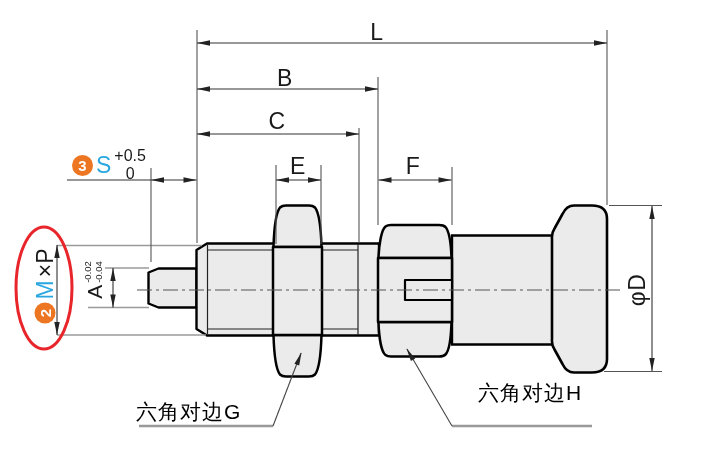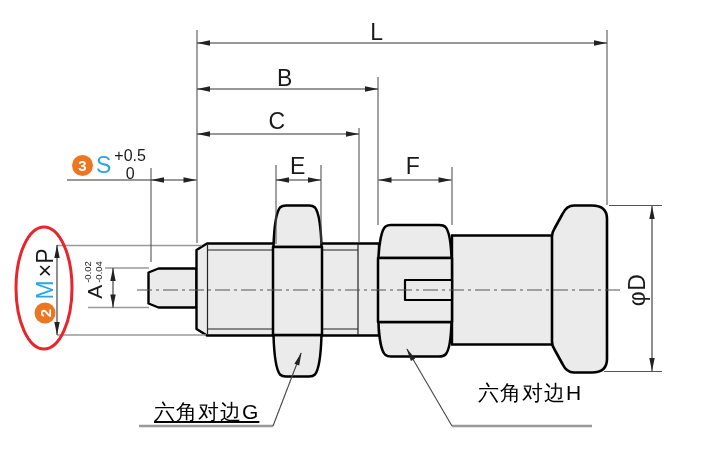--- a/index.html
+++ b/index.html
@@ -198,16 +198,16 @@
   </div>
 
   <div class="callout-row rot" style="left:94px;top:280px;gap:2px;">
     <span class="sym small">A</span>
     <span class="tolstack left">
       <span>-0.02</span>
       <span>-0.04</span>
     </span>
   </div>
 
-  <div class="cjk-label" style="left:154px;top:401px;text-decoration:underline;">六角对边G</div>
+  <div class="cjk-label" style="left:136px;top:401px;">六角对边G</div>
   <div class="cjk-label" style="left:478px;top:382px;">六角对边H</div>
 
 </div>
 
 </body></html>

